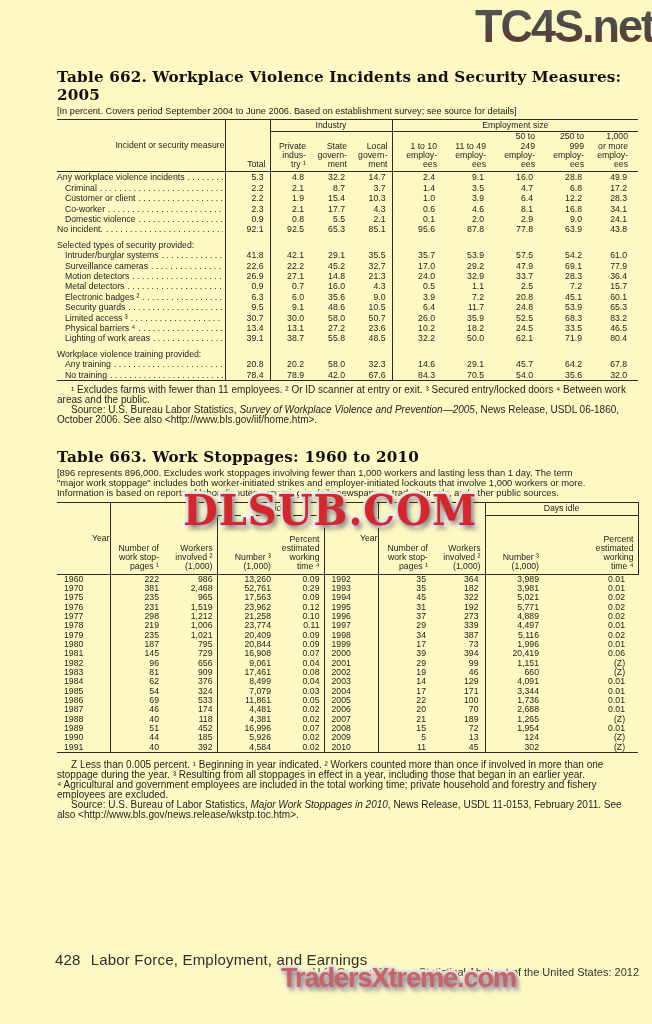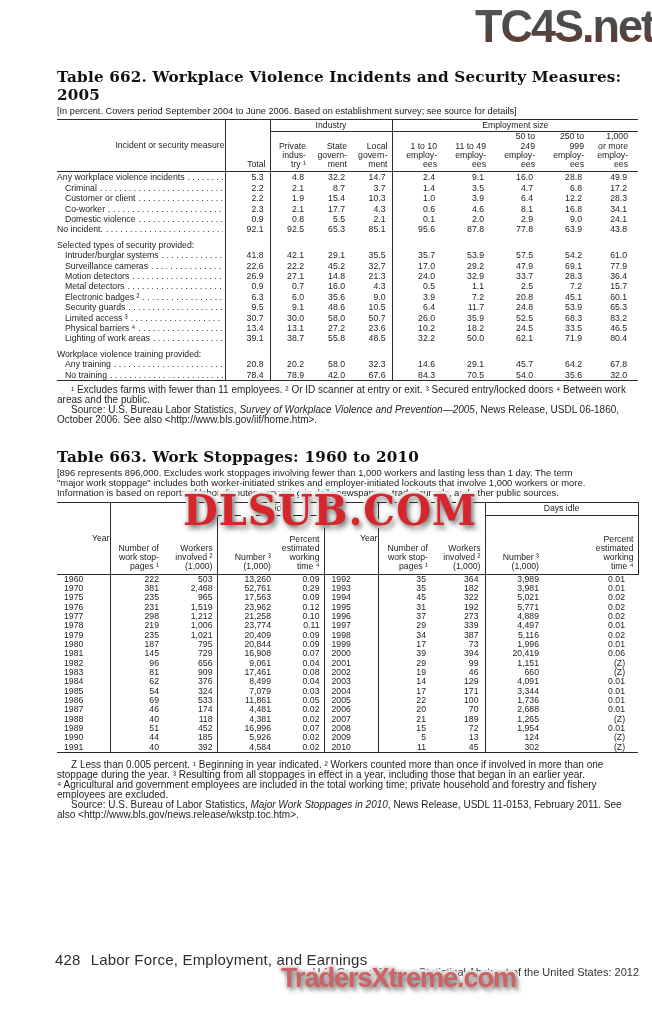--- a/index.html
+++ b/index.html
@@ -1,16 +1,16 @@
 <!DOCTYPE html>
 <html><head>
 <meta charset="utf-8">
 <style>
   html,body{margin:0;padding:0;background:#888;}
-  .page{position:relative;width:652px;height:1024px;background:#ffffff;overflow:hidden;
+  .page{position:relative;width:652px;height:1024px;background:#fef9c3;overflow:hidden;
         font-family:"Liberation Sans",sans-serif;color:#1c1c1c;}
   .content{position:absolute;left:57px;top:0;width:581px;}
 
   
   .tbl-title{font-family:"DejaVu Serif",serif;font-weight:bold;font-size:15.2px;
              letter-spacing:.2px;margin:0;color:#111;}
   .t662-title{margin-top:68px;}
   .t663-title{margin-top:23px;}
   .bracket-note{font-size:9.2px;line-height:10.3px;margin:2px 0 3px 0;color:#222;}
   .note-line{font-size:9.4px;line-height:10.2px;color:#222;}
@@ -551,21 +551,21 @@
       <tbody>
 
           <tr>
             <td class="yr br">
               <span class="stubflex">
                 <span class="lbl">1960</span>
                 <span class="dots"></span>
               </span>
             </td>
             <td class="n">222</td>
-            <td class="n br">503</td>
+            <td class="n br">986</td>
             <td class="n">13,260</td>
             <td class="n br">0.09</td>
             <td class="yr br">
               <span class="stubflex">
                 <span class="lbl">1992</span>
                 <span class="dots"></span>
               </span>
             </td>
             <td class="n n6">35</td>
             <td class="n n6 br">364</td>

